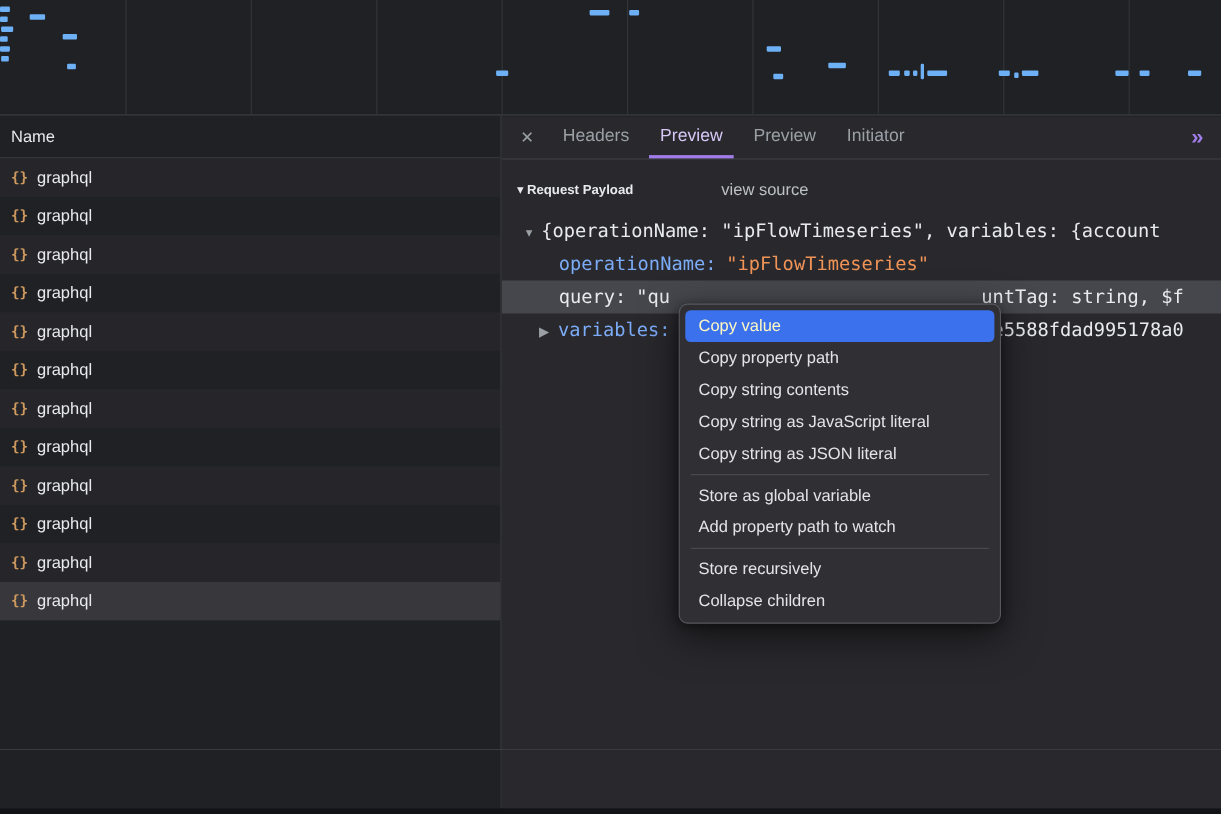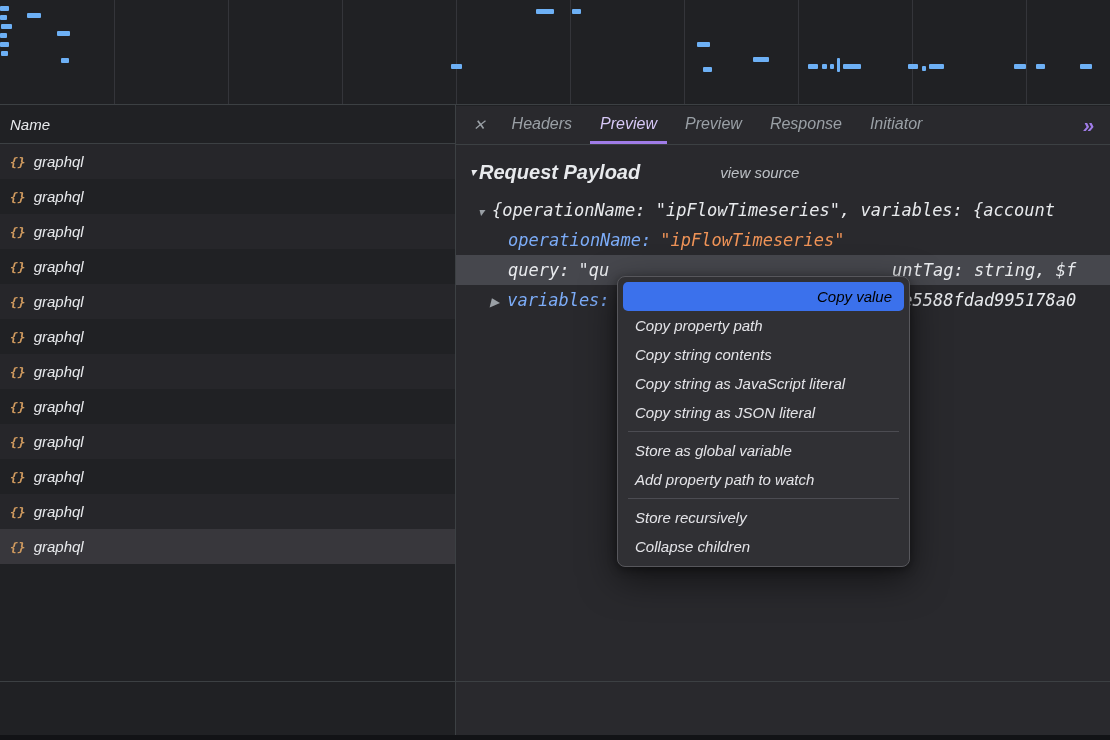--- a/index.html
+++ b/index.html
@@ -2,21 +2,20 @@
 <html style="--bg-dark: #202124; --bg-panel: #29292d; --stripe: #26262a; --border: #3c4043; --gridline: #34353a; --text-primary: #e8eaed; --text-secondary: #9aa0a6; --view-source: #bdc1c6; --accent-purple: #a07ce8; --active-tab-text: #d7c8f7; --menu-highlight: #3b71ec; --menu-bg: #303034; --menu-border: #57575c; --menu-sep: #4c4c52; --bar-blue: #6db0f5; --key-blue: #7cacf8; --string-orange: #ef9357; --selected-row: #46474d; --selected-request: #38373c; --icon-tan: #cf9a5f; --bottom-bar: #121316;"><head>
 <meta charset="utf-8">
 <style>
   * { box-sizing: border-box; margin: 0; padding: 0; }
   html, body { width: 1110px; height: 740px; background: #17181a; }
   .stage {
     position: relative; width: 1110px; height: 740px; overflow: hidden;
     background: var(--bg-dark, #202124);
     font-family: "Liberation Sans", sans-serif;
     color: var(--text-primary, #e8eaed);
-    font-style: italic;
   }
 
   
   .timeline {
     position: absolute; left: 0; top: 0; width: 1110px; height: 105px;
     background: var(--bg-dark, #202124);
     border-bottom: 1px solid var(--border, #3c4043);
   }
   .gridline { position: absolute; top: 0; bottom: 0; width: 1px; background: var(--gridline, #34353a); }
   .tl-bar { position: absolute; height: 5px; border-radius: 1px; background: var(--bar-blue, #6db0f5); }
@@ -37,21 +36,21 @@
   .tabbar { display: flex; align-items: center; height: 39px; border-bottom: 1px solid var(--border, #3c4043); }
   .close-btn { margin: 0 12px 0 17px; color: var(--text-secondary, #9aa0a6); font-size: 15px; cursor: pointer; }
   .tabs-wrap { display: flex; height: 100%; align-items: flex-end; }
   .tab { padding: 0 10px; margin: 0 4px; line-height: 36px; height: 100%; font-size: 16px; color: var(--text-secondary, #9aa0a6); cursor: pointer; border-bottom: 3px solid transparent; }
   .tab.active { color: var(--active-tab-text, #d7c8f7); border-bottom: 3px solid var(--accent-purple, #a07ce8); }
   .overflow-btn { margin-left: auto; margin-right: 16px; color: var(--accent-purple, #a07ce8); font-size: 20px; font-weight: bold; line-height: 1; cursor: pointer; }
 
   .payload-body { padding-top: 14px; }
   .section-header { padding-left: 14px; height: 26px; display: flex; align-items: center; margin-bottom: 10px; }
   .section-tri { font-size: 12px; color: var(--text-primary, #e8eaed); margin-right: 3px; }
-  .section-title { font-weight: bold; font-size: 20px; color: var(--text-primary, #e8eaed); }
+  .section-title { font-weight: bold; font-size: 12px; color: var(--text-primary, #e8eaed); }
   .view-source { margin-left: 80px; font-size: 15px; color: var(--view-source, #bdc1c6); cursor: pointer; text-align: center; }
 
   .tree { font-family: "DejaVu Sans Mono", monospace; font-size: 17px; }
   .tree-row { position: relative; height: 30px; line-height: 30px; white-space: nowrap; padding-left: 52px; }
   .tree-row.root { padding-left: 22px; }
   .tree-row.has-arrow { padding-left: 34px; }
   .tree-row.selected { background: var(--selected-row, #46474d); }
   .tri { font-family: "Liberation Sans", sans-serif; font-size: 12px; color: var(--text-secondary, #9aa0a6); margin-right: 8px; display: inline-block; }
   .key { color: var(--key-blue, #7cacf8); margin-right: 9px; }
   .kspace { margin-right: 9px; }
@@ -62,21 +61,21 @@
   
   .context-menu {
     position: absolute; left: 617px; top: 276px; width: 293px; z-index: 60;
     background: var(--menu-bg, #303034);
     border: 1px solid var(--menu-border, #57575c);
     border-radius: 8px; padding: 5px 0;
     box-shadow: 0 12px 36px rgba(0,0,0,.55), 0 2px 10px rgba(0,0,0,.4);
     font-size: 15px; color: #e4e4e8;
   }
   .menu-item { height: 29px; line-height: 29px; margin: 0 5px; padding: 0 12px; border-radius: 5px; white-space: nowrap; cursor: default; }
-  .menu-item.highlighted { background: var(--menu-highlight, #3b71ec); color: #000000; text-align: right; }
+  .menu-item.highlighted { background: var(--menu-highlight, #3b71ec); color: #fef9c3; }
   .menu-sep { height: 1px; margin: 4px 10px; background: var(--menu-sep, #4c4c52); }
 
   
   .h-divider { position: absolute; left: 0; top: 681px; width: 1110px; height: 1px; background: var(--border, #3c4043); }
   .footer-left { position: absolute; left: 0; top: 682px; width: 455px; height: 53px; background: var(--bg-dark, #202124); }
   .footer-right { position: absolute; left: 456px; top: 682px; width: 654px; height: 53px; background: var(--bg-panel, #29292d); }
   .bottom-bar { position: absolute; left: 0; top: 735px; width: 1110px; height: 5px; background: var(--bottom-bar, #121316); }
 </style>
 </head>
 <body>
@@ -177,21 +176,20 @@
 
   <div class="v-divider"></div>
 
   <div class="right-panel">
     <div class="tabbar">
       <span class="close-btn">✕</span>
       <div class="tabs-wrap">
           <div class="tab">Headers</div>
           <div class="tab active">Preview</div>
           <div class="tab">Preview</div>
-          <div class="tab">Response</div>
           <div class="tab">Initiator</div>
         </div>
       <span class="overflow-btn">»</span>
     </div>
 
     <div class="payload-body">
       <div class="section-header">
         <span class="section-tri">▾</span>
         <span class="section-title">Request Payload</span>
         <span class="view-source">view source</span>

